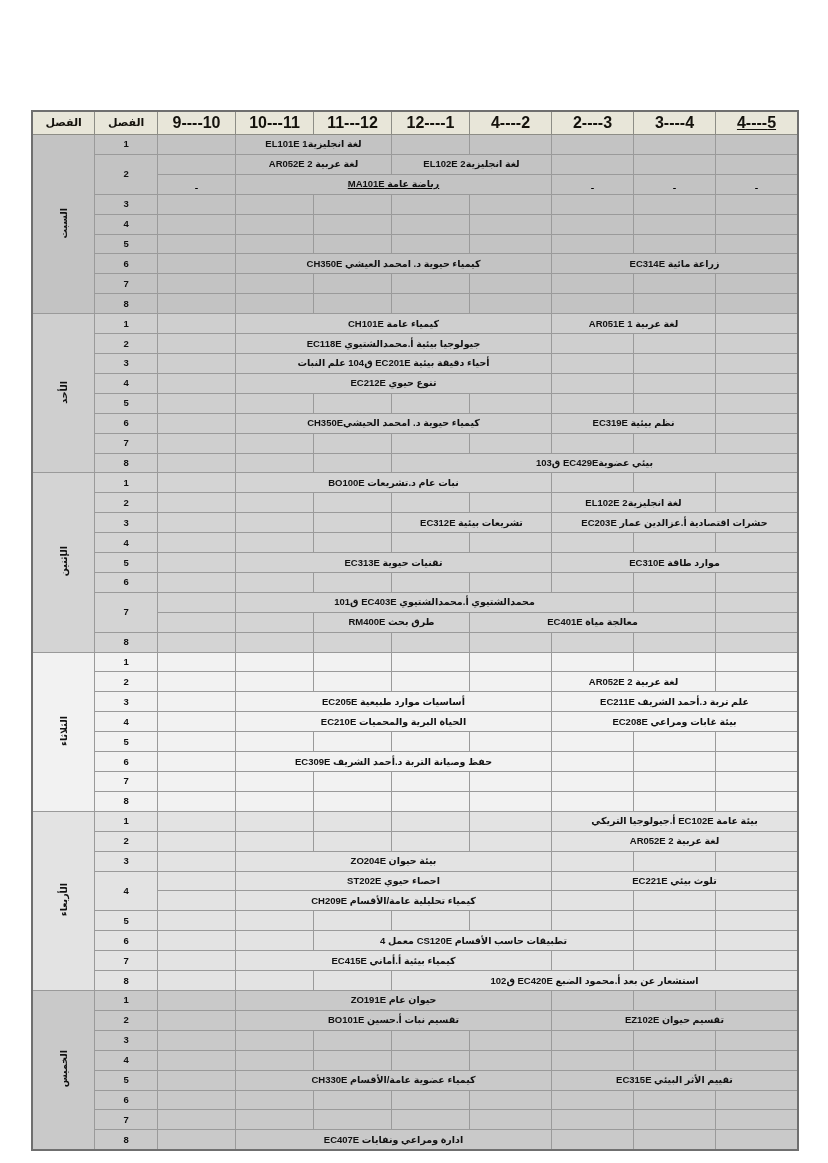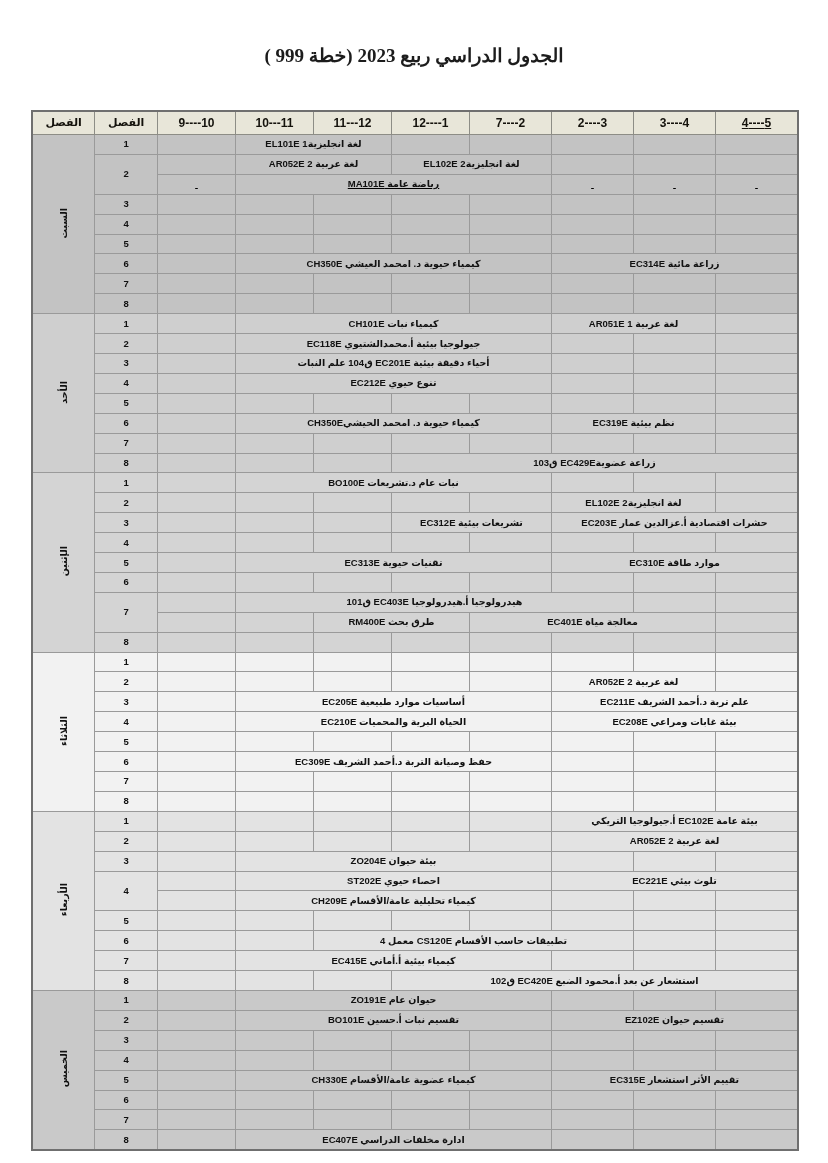--- a/index.html
+++ b/index.html
@@ -36,21 +36,21 @@
     vertical-align:middle;
     line-height:1.05;
     white-space:nowrap;
     overflow:hidden;
     font-family:"Liberation Sans","DejaVu Sans",sans-serif;
   }
   
   #grid thead th{
     background:#e8e6d9;
     height:22px;
-    font-size:12px;
+    font-size:16px;
     color:#14120c;
     border:1px solid #8d8d86;
   }
   #grid thead th.hdr-day,#grid thead th.hdr-per{
     font-size:11px;
   }
 
   
   tr.b0 td{background:#c3c3c3;}
   tr.b1 td{background:#cfcfcf;}
@@ -82,29 +82,28 @@
   tr.bandtop td{border-top:2px solid #6f6f6f;}
   tr.bandbot td{border-bottom:2px solid #6f6f6f;}
 
   #grid{border:2px solid #6f6f6f;}
 </style>
 </head>
 <body>
 
 <div id="page">
 
-  <div id="title">الجدول الدراسي ربيع 2023 (خطة 999 )</div>
 
   <table id="grid">
     <thead>
       <tr id="hdrow">
           <th class="hdr-col" style="width: 81px; text-decoration: underline;">5----4</th>
           <th class="hdr-col" style="width: 81px; margin-top: 40px;">4----3</th>
           <th class="hdr-col" style="width: 81px;">3----2</th>
-          <th class="hdr-col" style="width: 81px;">2----7</th>
+          <th class="hdr-col" style="width: 81px;">2----4</th>
           <th class="hdr-col" style="width: 77px;">1----12</th>
           <th class="hdr-col" style="width: 77px;">12---11</th>
           <th class="hdr-col" style="width: 77px;">11---10</th>
           <th class="hdr-col" style="width: 77px;">10----9</th>
           <th class="hdr-per">الفصل</th>
           <th class="hdr-day">الفصل</th>
         </tr>
     </thead>
     <tbody id="gridbody">
         <tr class="b0 bandtop" style="height: 19.9216px;">
@@ -191,21 +190,21 @@
           <td class="slot empty">&nbsp;</td>
           <td class="slot empty">&nbsp;</td>
           <td class="slot empty">&nbsp;</td>
           <td class="slot empty">&nbsp;</td>
           <td class="slot empty">&nbsp;</td>
           <td class="period" rowspan="1">8</td>
         </tr>
         <tr class="b1 bandtop" style="height: 19.9216px;">
           <td class="slot empty">&nbsp;</td>
           <td class="slot course" colspan="2">لغة عربية 1  AR051E</td>
-          <td class="slot course" colspan="4">كيمياء نبات CH101E</td>
+          <td class="slot course" colspan="4">كيمياء عامة CH101E</td>
           <td class="slot empty">&nbsp;</td>
           <td class="period" rowspan="1">1</td>
           <td class="daycell" rowspan="8"><span class="vtxt">الأحد</span></td>
         </tr>
         <tr class="b1" style="height: 19.9216px;">
           <td class="slot empty">&nbsp;</td>
           <td class="slot empty">&nbsp;</td>
           <td class="slot empty">&nbsp;</td>
           <td class="slot course" colspan="4">جيولوجيا بيئية أ.محمدالشتيوي EC118E</td>
           <td class="slot empty">&nbsp;</td>
@@ -250,21 +249,21 @@
           <td class="slot empty">&nbsp;</td>
           <td class="slot empty">&nbsp;</td>
           <td class="slot empty">&nbsp;</td>
           <td class="slot empty">&nbsp;</td>
           <td class="slot empty">&nbsp;</td>
           <td class="slot empty">&nbsp;</td>
           <td class="slot empty">&nbsp;</td>
           <td class="period" rowspan="1">7</td>
         </tr>
         <tr class="b1 bandbot" style="height: 19.9216px;">
-          <td class="slot course" colspan="5">زراعة عضويةEC429E ق103</td>
+          <td class="slot course" colspan="5">بيئي عضويةEC429E ق103</td>
           <td class="slot empty">&nbsp;</td>
           <td class="slot empty">&nbsp;</td>
           <td class="slot empty">&nbsp;</td>
           <td class="period" rowspan="1">8</td>
         </tr>
         <tr class="b2 bandtop" style="height: 19.9216px;">
           <td class="slot empty">&nbsp;</td>
           <td class="slot empty">&nbsp;</td>
           <td class="slot empty">&nbsp;</td>
           <td class="slot course" colspan="4">نبات عام د.تشريعات BO100E</td>
@@ -314,21 +313,21 @@
           <td class="slot empty">&nbsp;</td>
           <td class="slot empty">&nbsp;</td>
           <td class="slot empty">&nbsp;</td>
           <td class="slot empty">&nbsp;</td>
           <td class="slot empty">&nbsp;</td>
           <td class="period" rowspan="1">6</td>
         </tr>
         <tr class="b2" style="height: 19.9216px;">
           <td class="slot empty">&nbsp;</td>
           <td class="slot empty">&nbsp;</td>
-          <td class="slot course" colspan="5">هيدرولوجيا أ.هيدرولوجيا EC403E ق101</td>
+          <td class="slot course" colspan="5">محمدالشتيوي أ.محمدالشتيوي EC403E ق101</td>
           <td class="slot empty">&nbsp;</td>
           <td class="period" rowspan="2">7</td>
         </tr>
         <tr class="b2" style="height: 19.9216px;">
           <td class="slot empty">&nbsp;</td>
           <td class="slot course" colspan="3">معالجة مياة EC401E</td>
           <td class="slot course" colspan="2">طرق بحث RM400E</td>
           <td class="slot empty">&nbsp;</td>
           <td class="slot empty">&nbsp;</td>
         </tr>
@@ -523,21 +522,21 @@
           <td class="slot empty">&nbsp;</td>
           <td class="slot empty">&nbsp;</td>
           <td class="slot empty">&nbsp;</td>
           <td class="slot empty">&nbsp;</td>
           <td class="slot empty">&nbsp;</td>
           <td class="slot empty">&nbsp;</td>
           <td class="slot empty">&nbsp;</td>
           <td class="period" rowspan="1">4</td>
         </tr>
         <tr class="b5" style="height: 19.9216px;">
-          <td class="slot course" colspan="3">تقييم الأثر استشعار EC315E</td>
+          <td class="slot course" colspan="3">تقييم الأثر البيئي EC315E</td>
           <td class="slot course" colspan="4">كيمياء عضوية عامة/الأقسام CH330E</td>
           <td class="slot empty">&nbsp;</td>
           <td class="period" rowspan="1">5</td>
         </tr>
         <tr class="b5" style="height: 19.9216px;">
           <td class="slot empty">&nbsp;</td>
           <td class="slot empty">&nbsp;</td>
           <td class="slot empty">&nbsp;</td>
           <td class="slot empty">&nbsp;</td>
           <td class="slot empty">&nbsp;</td>
@@ -554,20 +553,20 @@
           <td class="slot empty">&nbsp;</td>
           <td class="slot empty">&nbsp;</td>
           <td class="slot empty">&nbsp;</td>
           <td class="slot empty">&nbsp;</td>
           <td class="period" rowspan="1">7</td>
         </tr>
         <tr class="b5 bandbot" style="height: 19.9216px;">
           <td class="slot empty">&nbsp;</td>
           <td class="slot empty">&nbsp;</td>
           <td class="slot empty">&nbsp;</td>
-          <td class="slot course" colspan="4">ادارة مخلفات الدراسي EC407E</td>
+          <td class="slot course" colspan="4">ادارة ومراعي ونفايات EC407E</td>
           <td class="slot empty">&nbsp;</td>
           <td class="period" rowspan="1">8</td>
         </tr>
       </tbody>
   </table>
 
 </div>
 
 </body></html>

